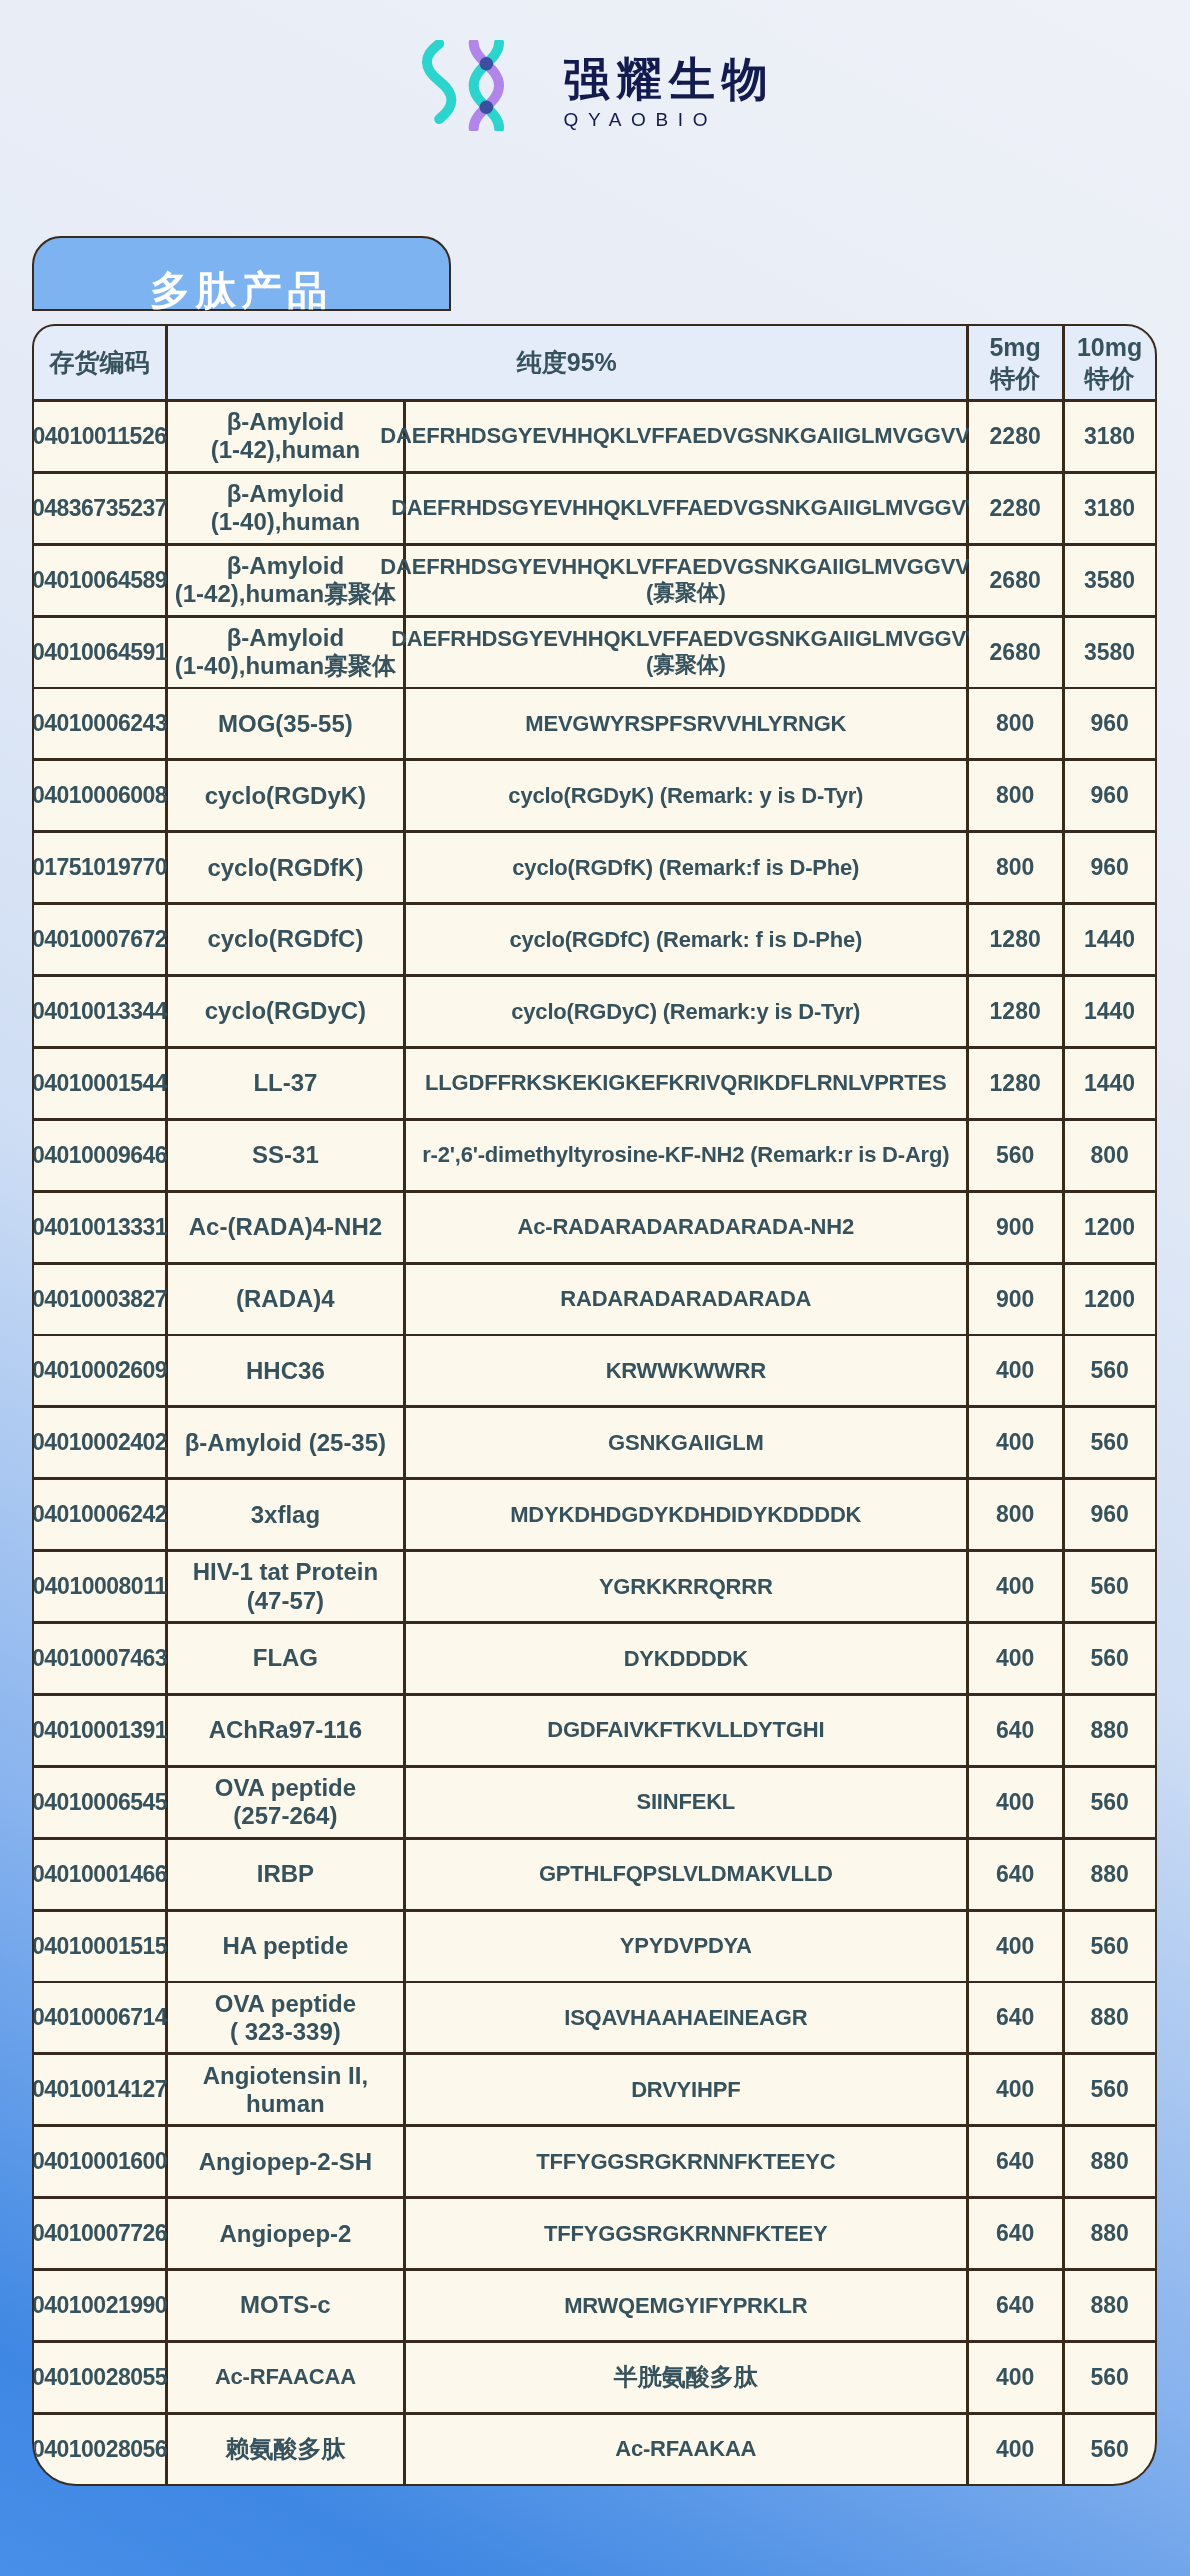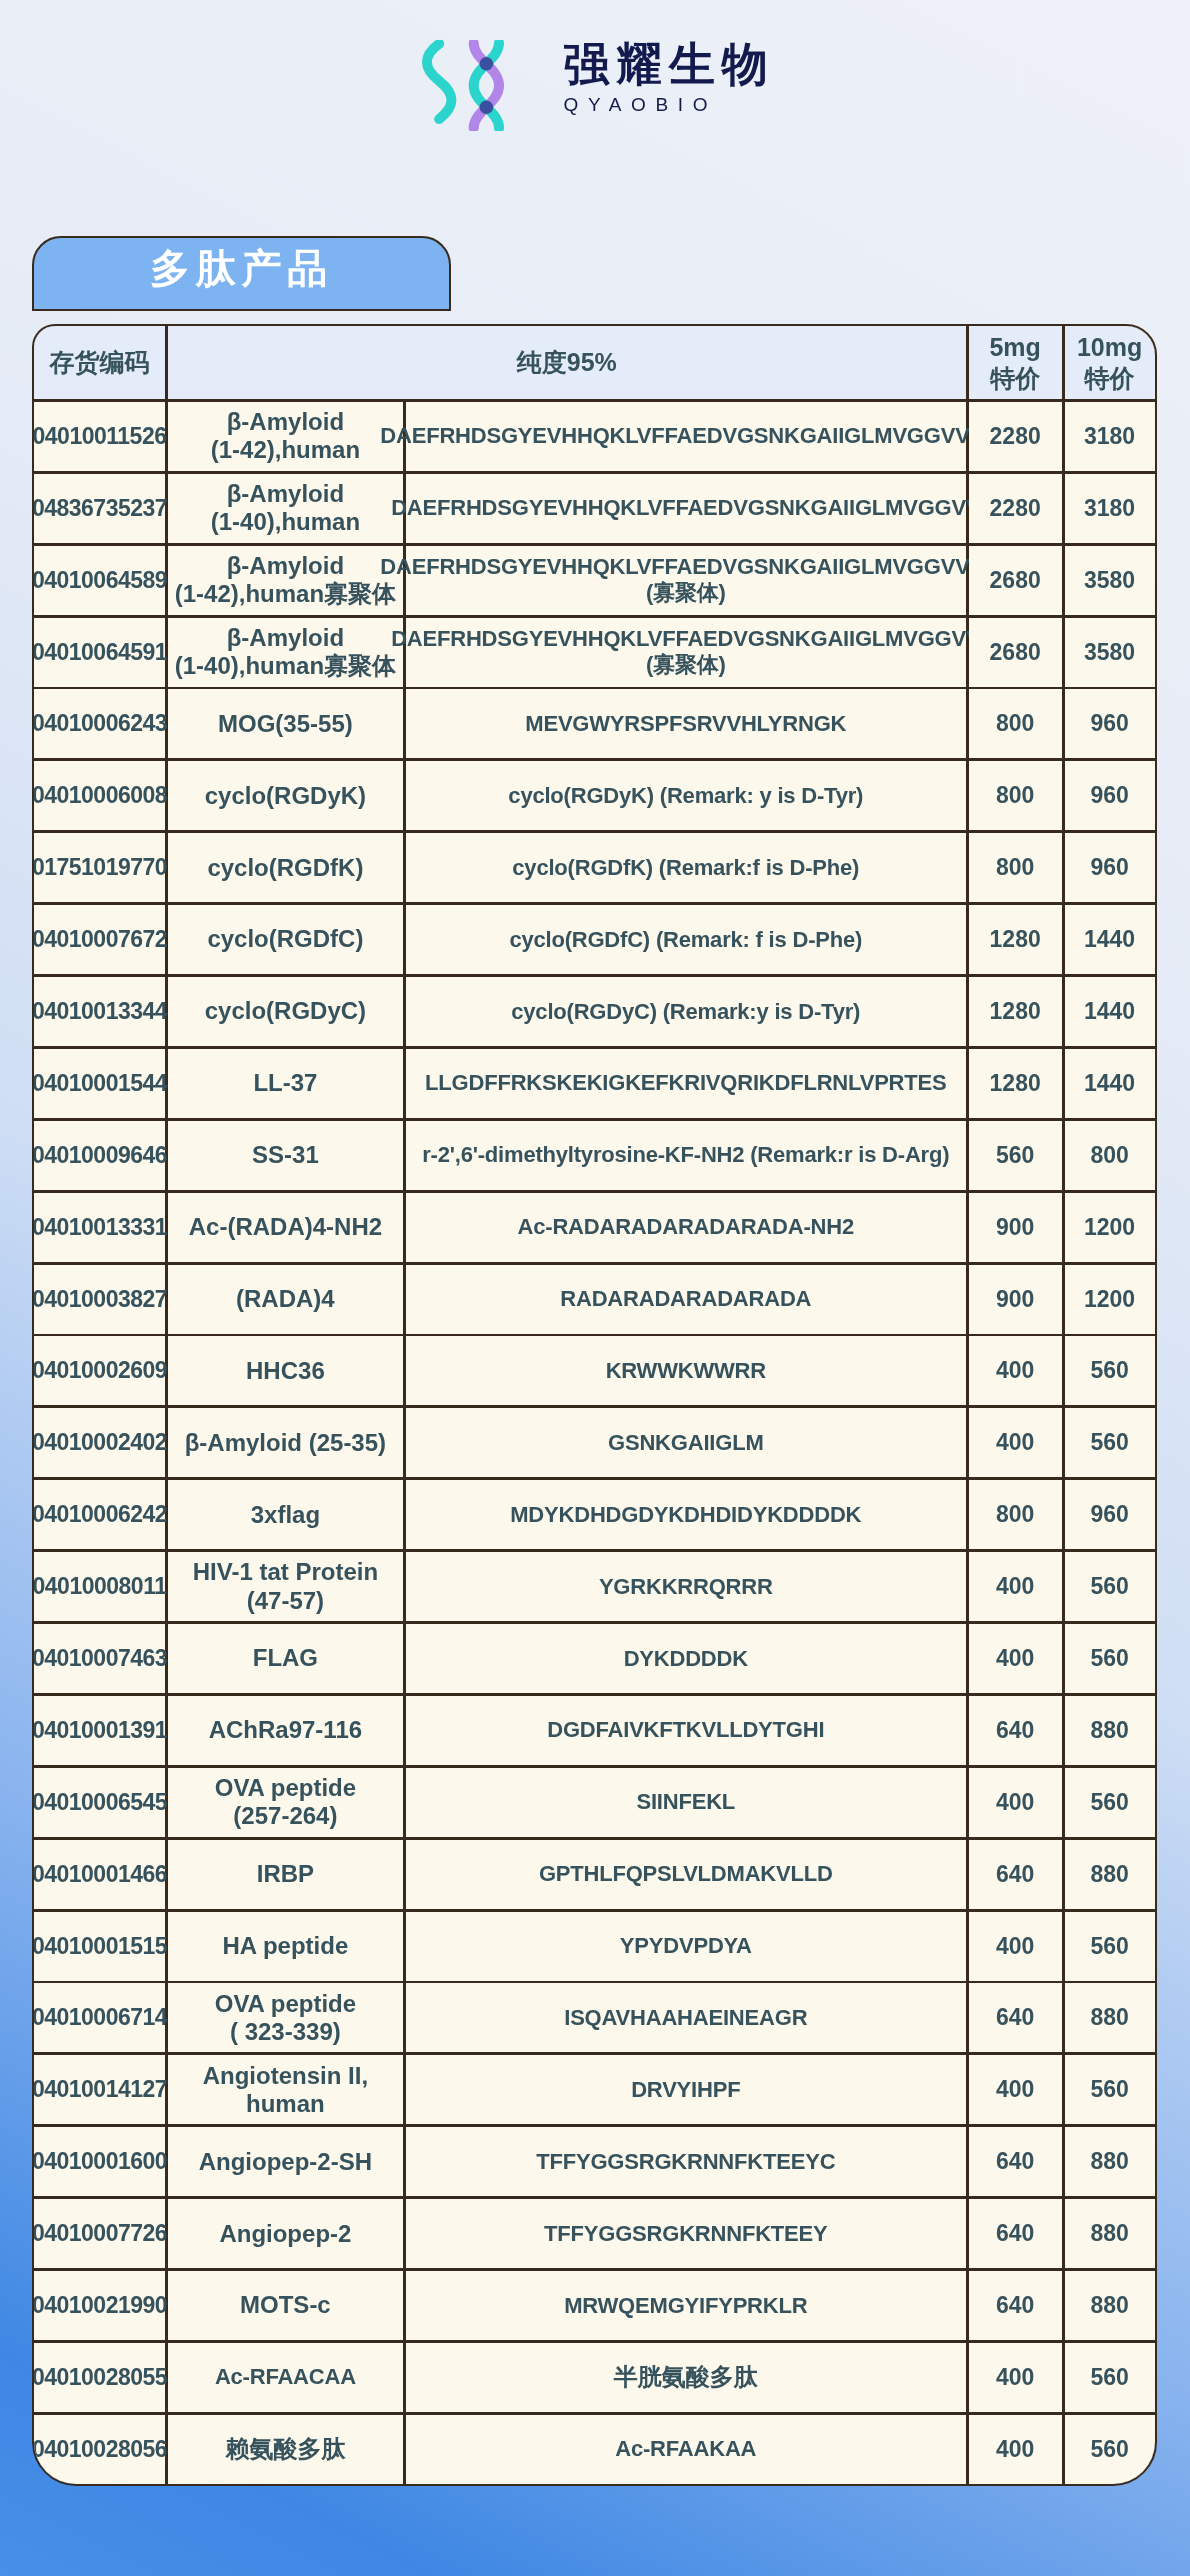--- a/index.html
+++ b/index.html
@@ -3,29 +3,29 @@
 <meta charset="utf-8">
 <style>
   html,body{margin:0;padding:0;}
   body{
     width:1190px;height:2576px;position:relative;overflow:hidden;
     background:linear-gradient(207deg,#eef1f7 0%,#e5ebf6 32%,#cfdef4 54%,#86b2ee 76%,#3e87e3 93%,#478fe8 100%);
     font-family:"Liberation Sans","DejaVu Sans",sans-serif;
   }
   
   .logo{position:absolute;top:40px;left:50%;transform:translateX(-50%);
-        display:flex;align-items:flex-start;gap:21px;}
+        display:flex;align-items:flex-end;gap:21px;}
   .brand-text{display:flex;flex-direction:column;}
   .brand-cn{font-size:46px;font-weight:bold;color:#131a4e;letter-spacing:6.7px;line-height:1.05;white-space:nowrap;}
   .brand-en{font-size:19px;font-weight:normal;color:#131a4e;letter-spacing:9.6px;margin-top:5.8px;white-space:nowrap;}
   
   .tab{position:absolute;left:32px;top:236px;width:419px;height:75px;box-sizing:border-box;
        background:#7db3f0;border:2.9px solid #392a1e;border-radius:29px 29px 0 0;
        display:flex;justify-content:center;z-index:1;}
-  .tab span{font-size:40px;font-weight:bold;color:#ffffff;letter-spacing:5.8px;margin-top:3px;text-align:center;}
+  .tab span{font-size:40px;font-weight:bold;color:#ffffff;letter-spacing:5.8px;margin-top:25px;text-align:center;}
   
   .table-wrap{position:absolute;left:32px;top:297px;z-index:2;
               border:2.9px solid #392a1e;border-radius:23px 31px 44px 44px;
               overflow:hidden;background:#392a1e;margin-top:27px;}
   .grid{display:grid;grid-template-columns:131px 235px 560px 93px 90px;gap:2.9px;background:#392a1e;}
   .cell{background:#fdf8ec;color:#36525d;min-height:69px;padding:3.8px 5.8px;box-sizing:border-box;
         display:flex;flex-direction:column;align-items:center;justify-content:center;
         text-align:center;font-weight:600;}
   .head{background:#e5ecf9;min-height:73px;font-weight:bold;font-size:26px;}
   .purity{grid-column:2 / span 2;}

